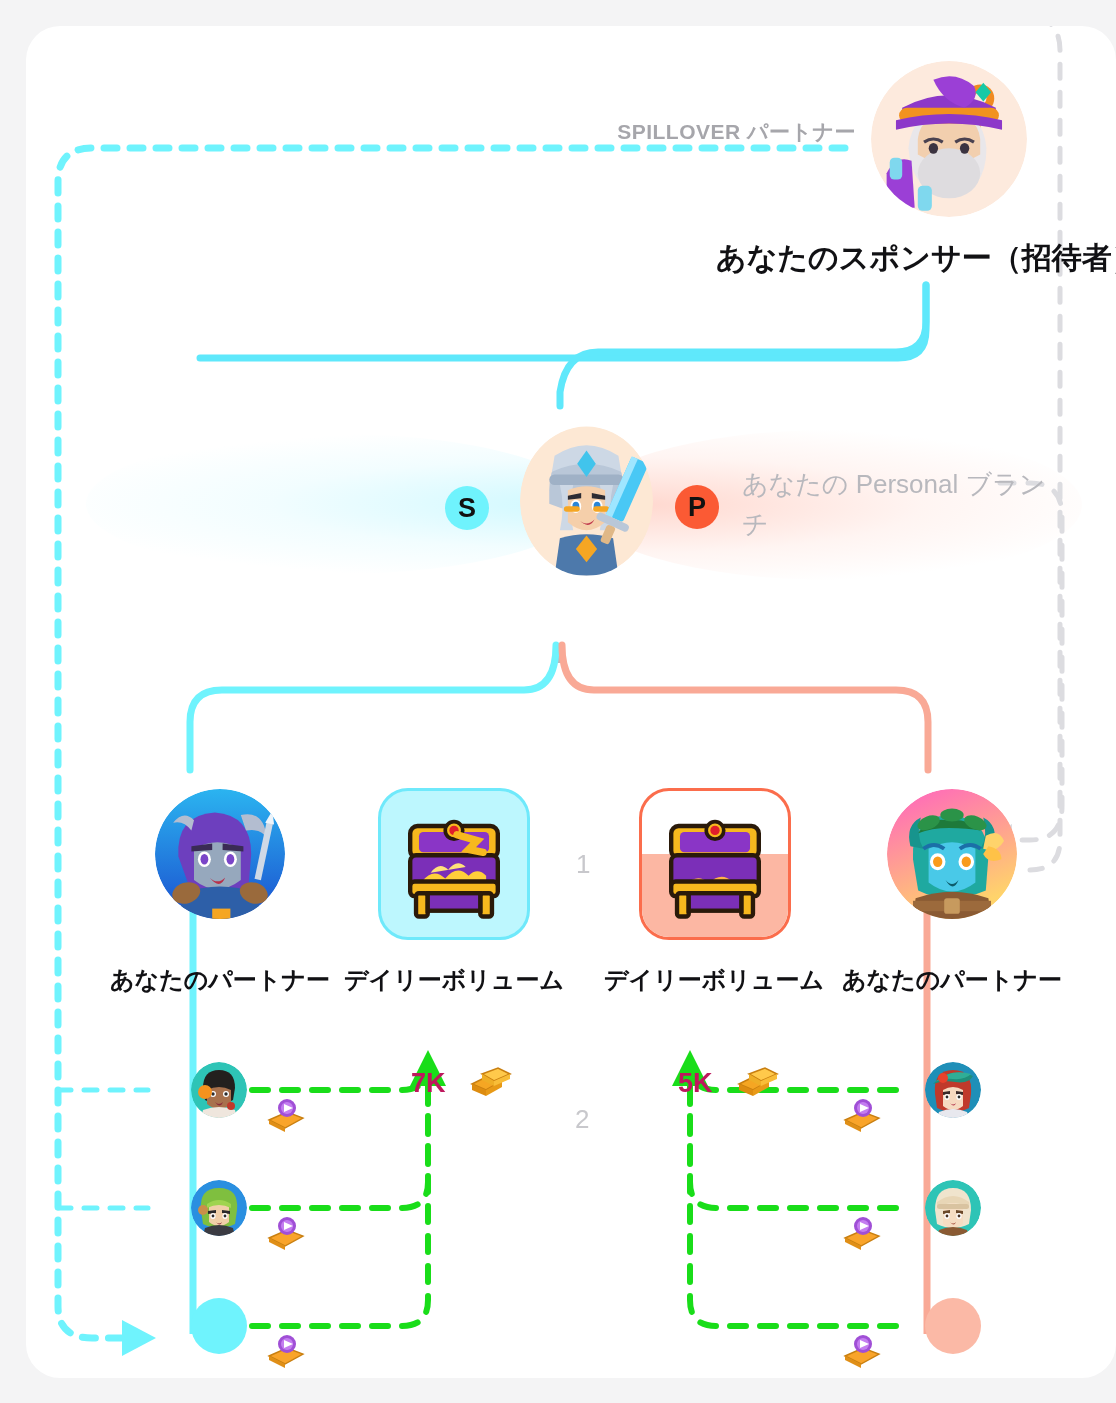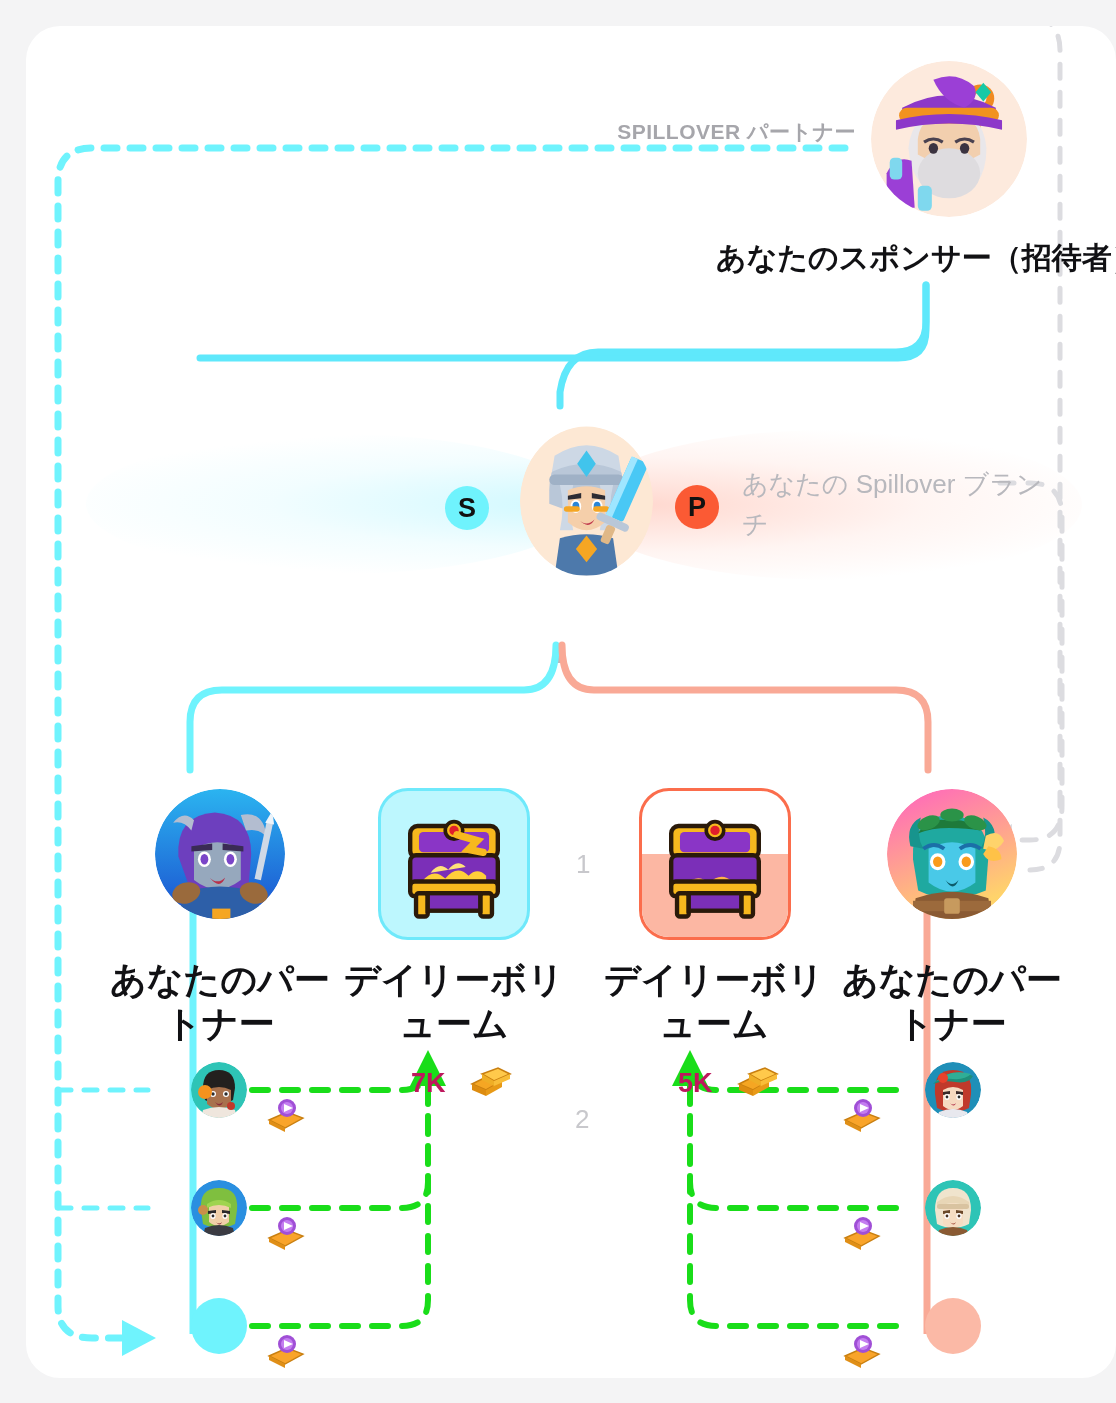--- a/index.html
+++ b/index.html
@@ -82,21 +82,21 @@
   .chest.right { left: 613px; top: 762px; background: #ffffff; border: 3px solid #fb6d4c; }
   .chest.right .fill {
     position: absolute; left: 0; bottom: 0; width: 100%; height: 57%;
     background: #fcb7a3;
   }
   .chest svg { position: relative; }
 
   
   .node-label {
     position: absolute; width: 230px; text-align: center;
-    font-size: 36px; line-height: 44px; font-weight: 700; color: #111114;
+    font-size: 24px; line-height: 44px; font-weight: 700; color: #111114;
   }
   .nl-pl { left: 79px;  top: 932px; }
   .nl-cl { left: 313px; top: 932px; }
   .nl-cr { left: 573px; top: 932px; }
   .nl-pr { left: 811px; top: 932px; }
 
   .level-num {
     position: absolute; font-size: 26px; color: #c8c8cc; font-weight: 400;
   }
   .lvl1 { left: 550px; top: 823px; }
@@ -194,21 +194,21 @@
           <rect x="30" y="80" width="9" height="16" rx="3" fill="#7fd8ee"></rect>
         </g>
       </svg>
     </div>
 
 
     <div class="badge s" style="background:#6ff3fd;">
       <span>S</span>
     </div>
 
-    <div class="branch-label right">あなたの Spillover ブランチ</div>
+    <div class="branch-label right">あなたの Personal ブランチ</div>
 
     <div class="badge p" style="background:#fb5a34;">
       <span>P</span>
     </div>
 
     <div class="avatar av-you">
       <svg viewBox="0 0 100 112" width="133" height="150">
         <ellipse cx="50" cy="56" rx="50" ry="56" fill="#fde8d4"></ellipse>
         <path d="M22 48 Q22 18 50 16 Q78 18 78 48 L78 58 Q50 70 22 58Z" fill="#b9c7d8"></path>
         <path d="M26 22 Q50 6 74 22 L76 34 Q50 22 24 34Z" fill="#cdd8e5"></path>

